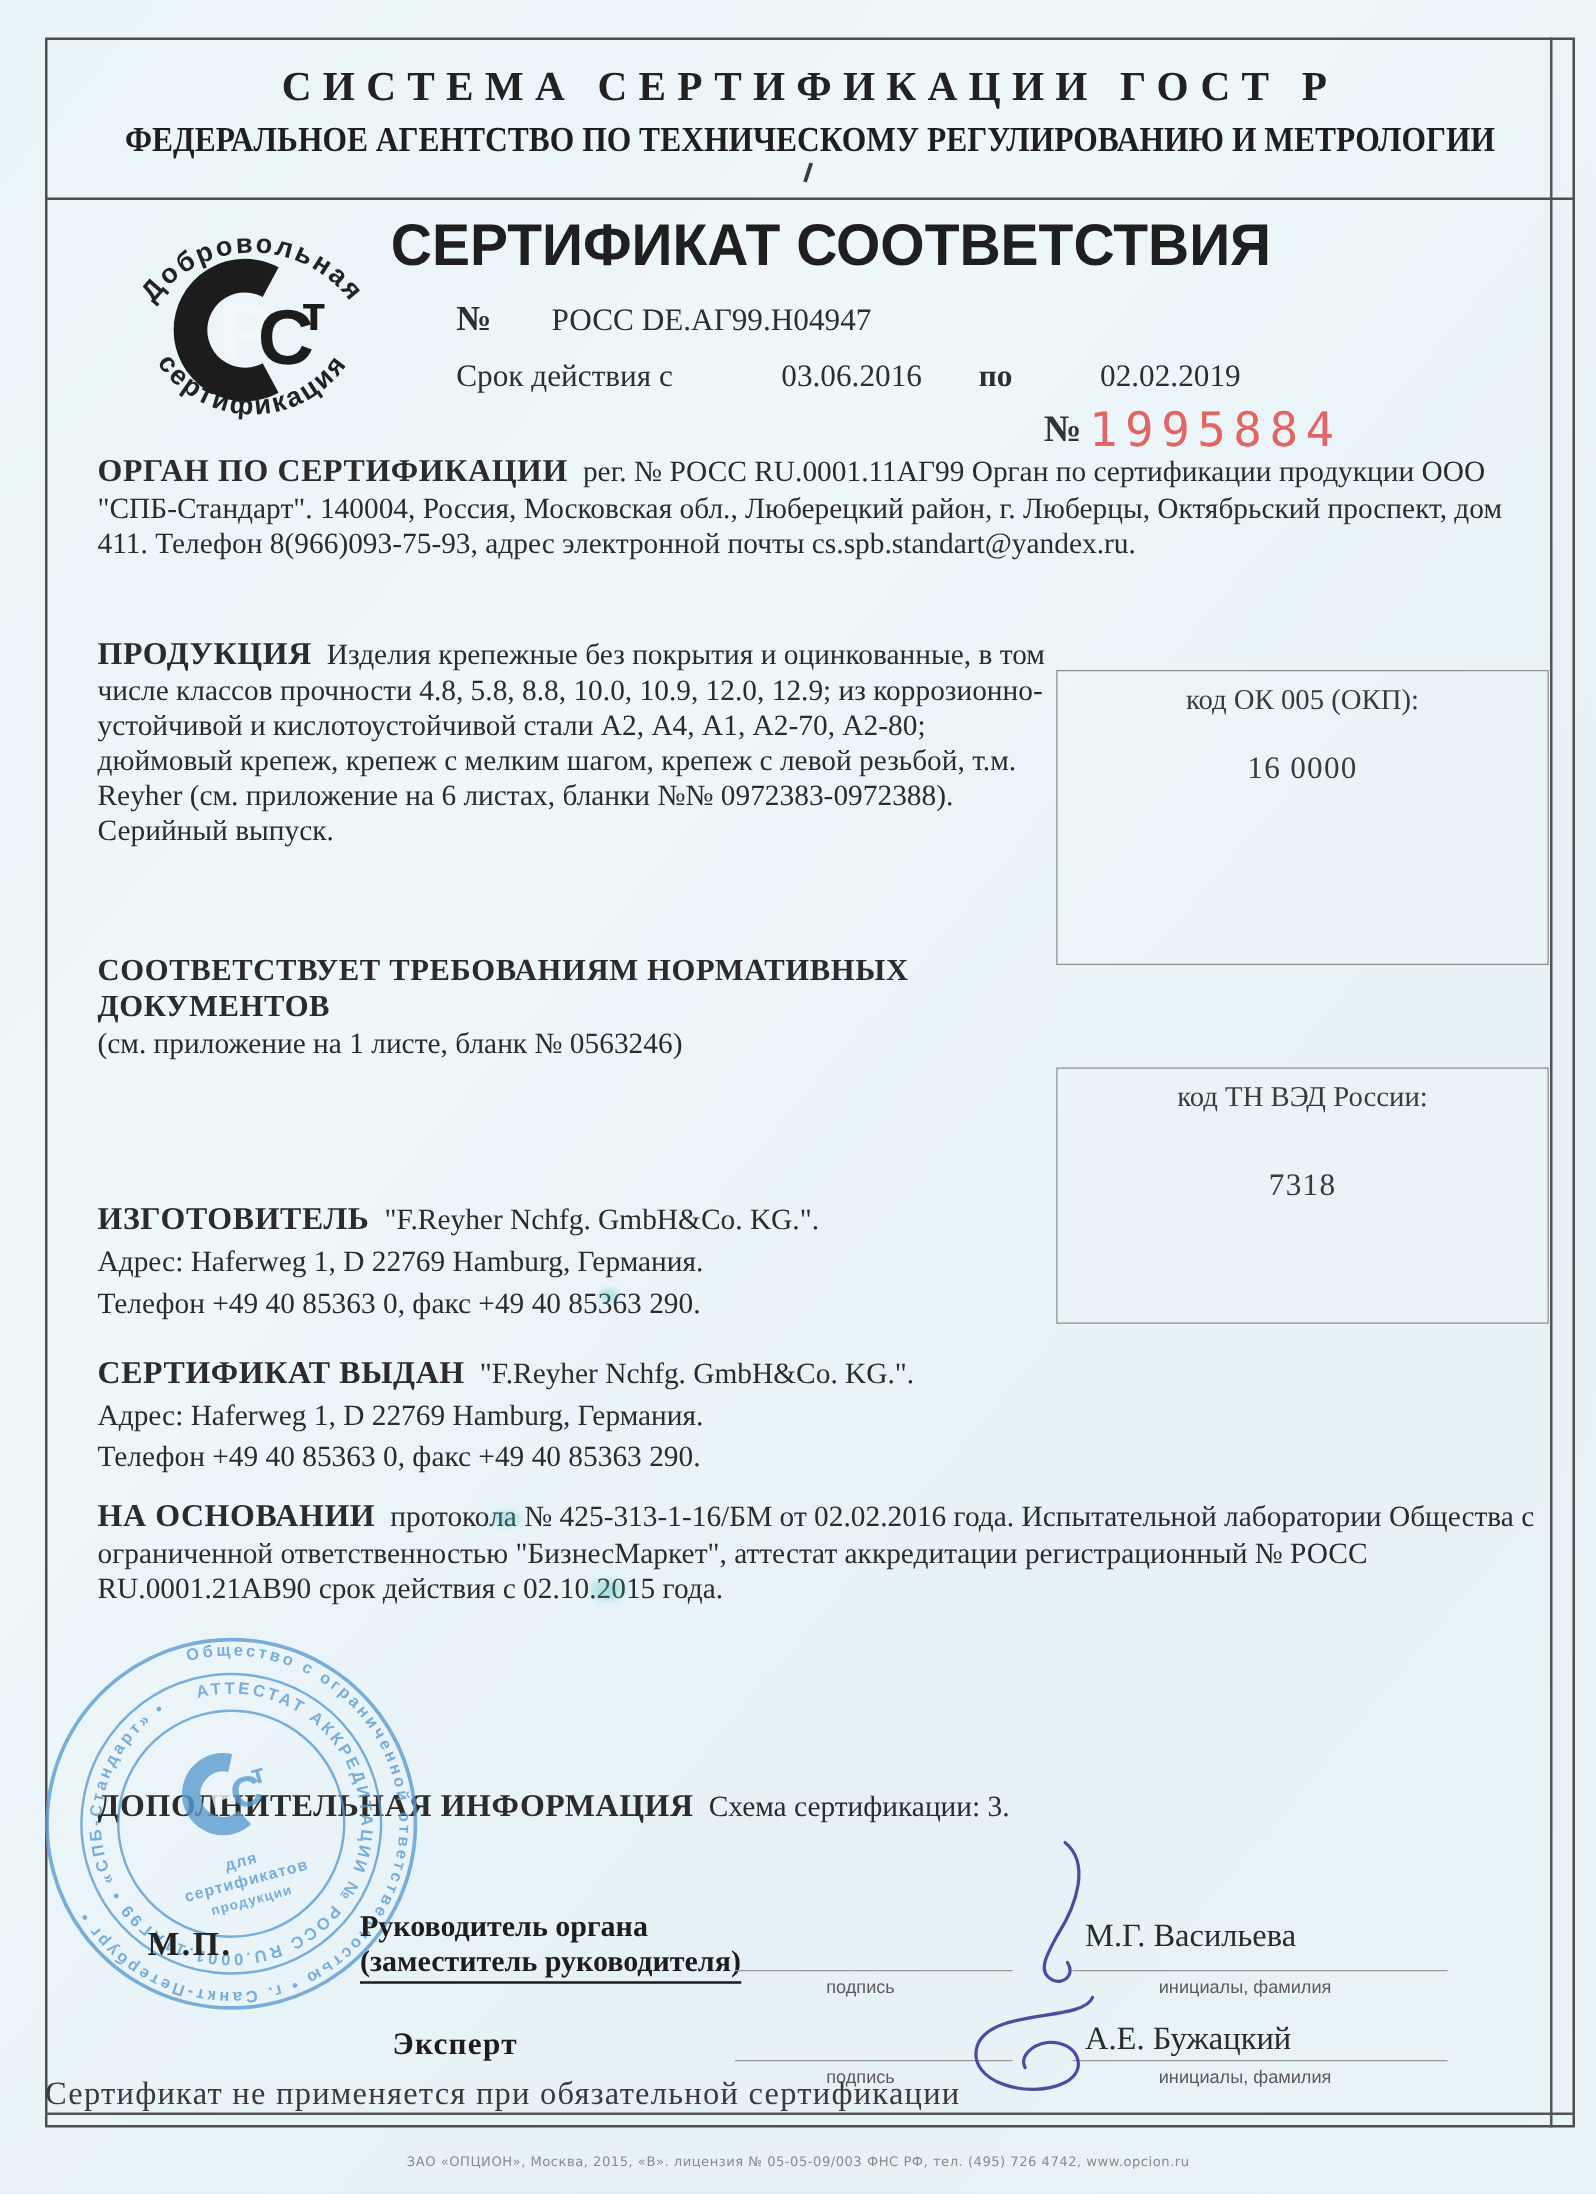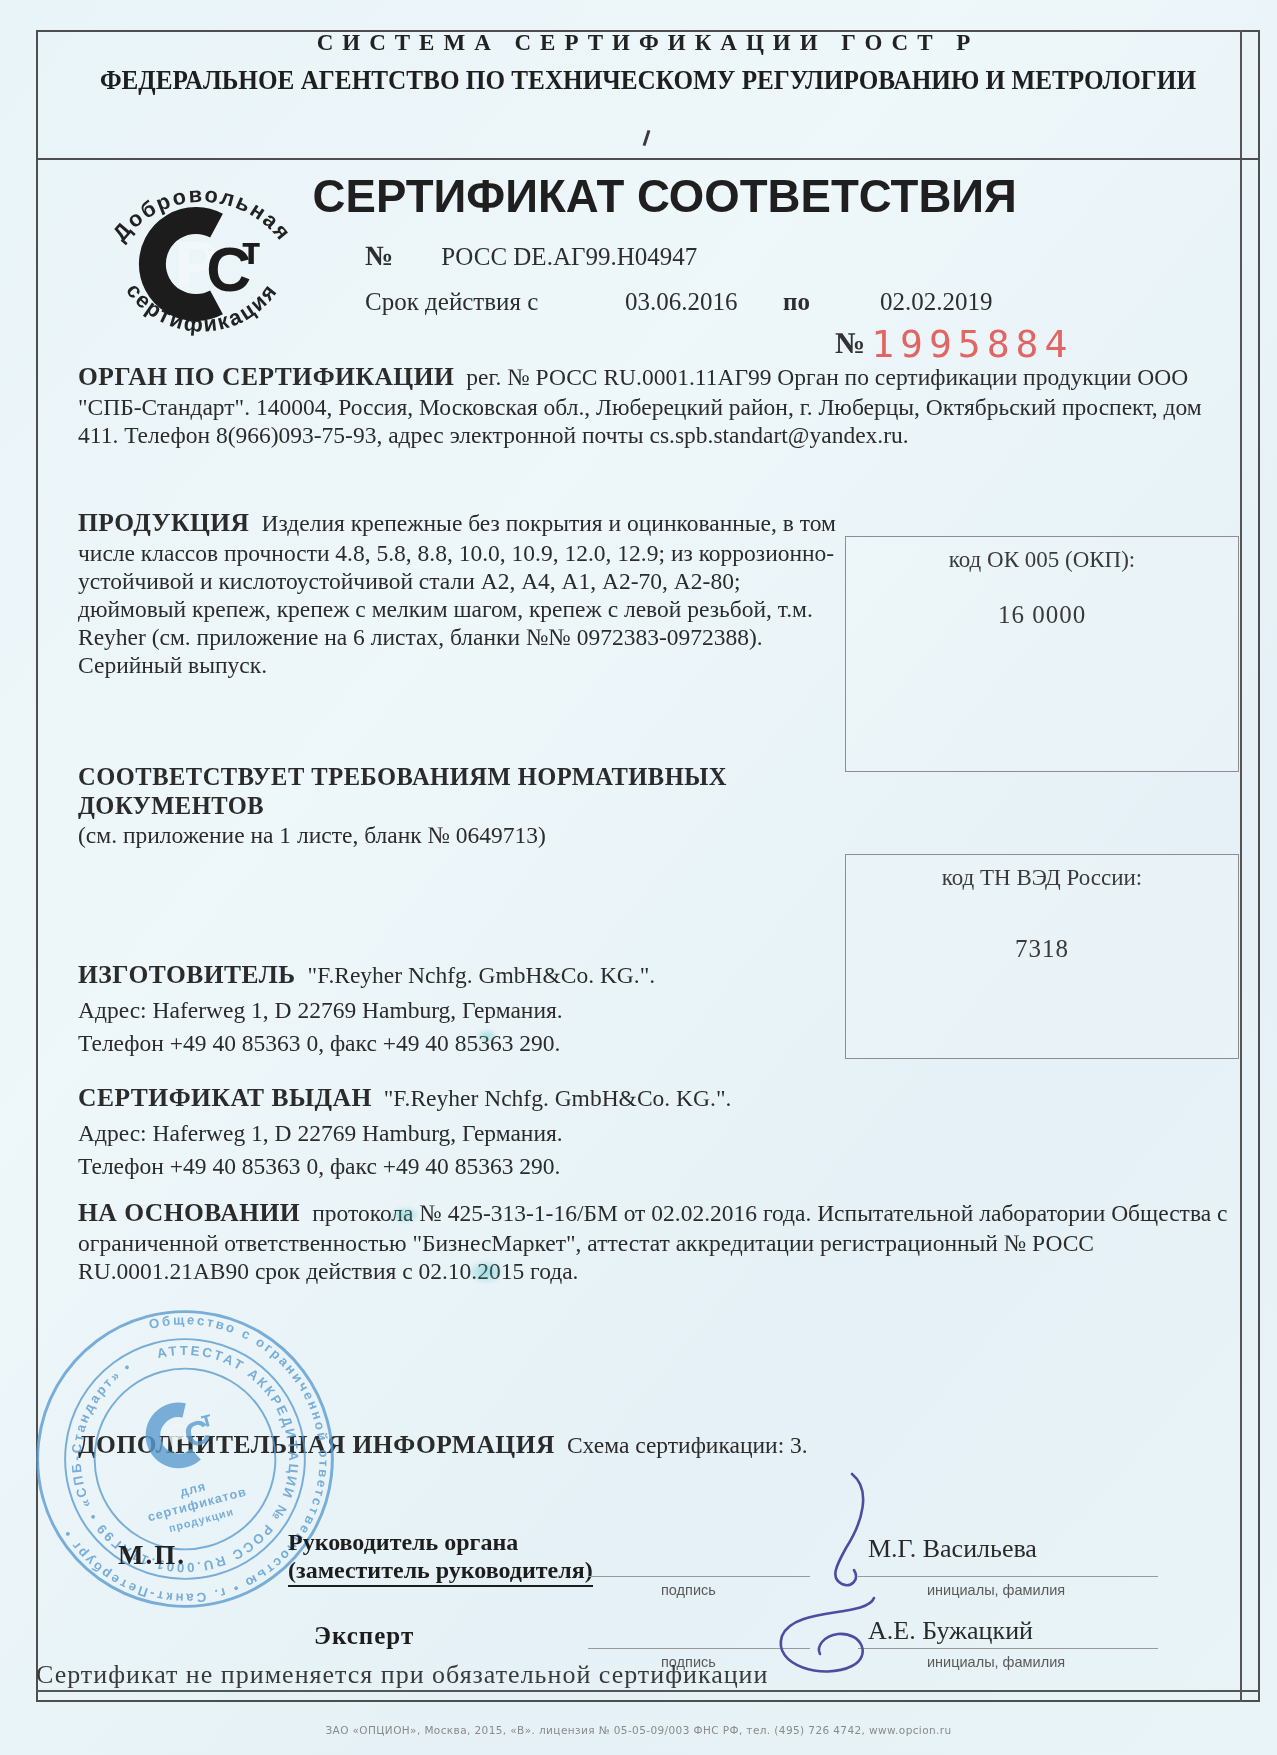--- a/index.html
+++ b/index.html
@@ -7,21 +7,21 @@
   .page {
     position:relative; width:1277px; height:1755px; overflow:hidden;
     background:linear-gradient(130deg,#e9f4f8 0%,#eef7fa 35%,#e5f1f6 70%,#e9f4f8 100%);
     font-family:"Liberation Serif", serif; color:#2e2e2e;
   }
   
   .frame { position:absolute; left:36px; top:30px; width:1224px; height:1672px; border:2px solid #4e4e4e; }
   .frame-right2 { position:absolute; left:1240px; top:30px; width:0; height:1672px; border-left:2px solid #555; }
   .frame-bottom2 { position:absolute; left:36px; top:1690px; width:1224px; height:0; border-top:2px solid #555; }
   .header-box { position:absolute; left:36px; top:30px; width:1224px; height:130px; border-bottom:2px solid #4e4e4e; text-align:center; }
-  .h1 { font-size:23px; font-weight:bold; letter-spacing:9px; color:#222; }
+  .h1 { margin-top:22px; font-size:33px; font-weight:bold; letter-spacing:9px; color:#222; }
   .h2 { margin-top:8px; font-size:28px; font-weight:bold; color:#1e1e1e; transform:scaleX(0.9); transform-origin:center; }
   .artifact { position:absolute; left:645px; top:130px; width:0; height:16px; border-left:3px solid #3a3a3a; transform:rotate(18deg); }
 
   
   .logo { position:absolute; left:88px; top:156px; width:228px; height:184px; }
   .logo-curved { font-family:"Liberation Sans",sans-serif; font-weight:bold; font-size:21px; letter-spacing:2px; fill:#222; }
   .logo-arc { stroke:#1c1c1c; stroke-width:26px; fill:none; }
   .logo-r { font-family:"Liberation Sans",sans-serif; font-weight:bold; font-size:62px; fill:#f2f8fa; }
   .logo-c { font-family:"Liberation Sans",sans-serif; font-weight:bold; font-size:60px; fill:#1c1c1c; }
   .logo-t { font-family:"Liberation Sans",sans-serif; font-weight:bold; font-size:38px; fill:#1c1c1c; }
@@ -146,21 +146,21 @@
     <span class="lab">ПРОДУКЦИЯ</span><span>Изделия крепежные без покрытия и оцинкованные, в том числе классов прочности 4.8, 5.8, 8.8, 10.0, 10.9, 12.0, 12.9; из коррозионно-устойчивой и кислотоустойчивой стали А2, А4, А1, А2-70, А2-80; дюймовый крепеж, крепеж с мелким шагом, крепеж с левой резьбой, т.м. Reyher (см. приложение на 6 листах, бланки №№ 0972383-0972388). Серийный выпуск.</span>
   </p>
 
   <div class="code-box okp-box">
     <div class="cb-label">код ОК 005 (ОКП):</div>
     <div class="cb-value">16 0000</div>
   </div>
 
   <div class="sec" style="top:762px; width:780px;">
     <div class="lab" style="font-size:24.5px;">СООТВЕТСТВУЕТ ТРЕБОВАНИЯМ НОРМАТИВНЫХ ДОКУМЕНТОВ</div>
-    <div>(см. приложение на 1 листе, бланк № 0649713)</div>
+    <div>(см. приложение на 1 листе, бланк № 0563246)</div>
   </div>
 
   <div class="code-box tnved-box">
     <div class="cb-label">код ТН ВЭД России:</div>
     <div class="cb-value">7318</div>
   </div>
 
   <div class="sec addr" style="top:955px; width:1100px;">
     <p><span class="lab">ИЗГОТОВИТЕЛЬ</span><span>"F.Reyher Nchfg. GmbH&amp;Co. KG.".</span></p>
     <p>Адрес: Haferweg 1, D 22769 Hamburg, Германия.</p>

